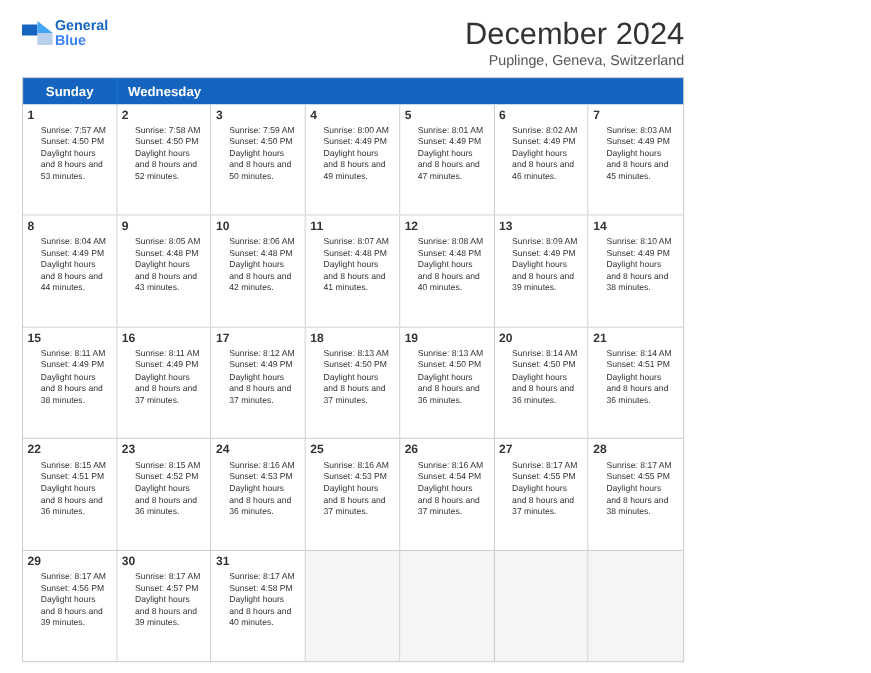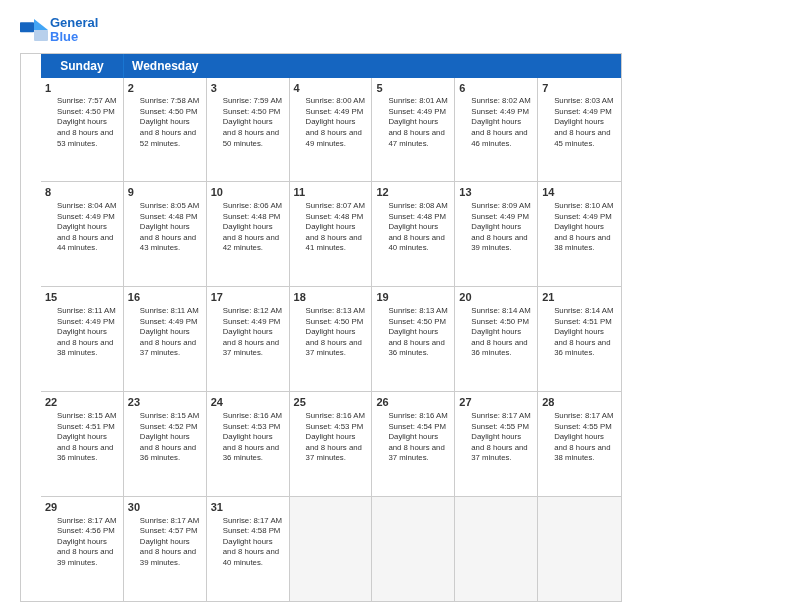--- a/index.html
+++ b/index.html
@@ -53,21 +53,20 @@
     }
     .subtitle {
       font-size: 13px;
       color: #555;
     }
     .calendar {
       flex: 1;
       display: flex;
       flex-direction: column;
       border: 1px solid #ccc;
-      padding-left: 20px;
     }
     .cal-header {
       display: grid;
       grid-template-columns: repeat(7, 1fr);
       background: #1565c0;
     }
     .cal-header-cell {
       color: #fff;
       font-size: 12px;
       font-weight: bold;
@@ -120,20 +119,24 @@
       <svg class="logo-icon" width="36" height="28" viewBox="0 0 36 28">
         <rect x="0" y="4" width="18" height="13" rx="1" fill="#1565c0"></rect>
         <polygon points="18,0 36,14 18,14" fill="#42a5f5"></polygon>
         <rect x="18" y="14" width="18" height="14" rx="1" fill="#1565c0" opacity="0.3"></rect>
       </svg>
       <div class="logo-text">
         <div><span>General</span></div>
         <div><span style="color:#3b82f6;font-weight:bold;">Blue</span></div>
       </div>
     </div>
+    <div class="title-block">
+      <div class="main-title">December 2024</div>
+      <div class="subtitle">Puplinge, Geneva, Switzerland</div>
+    </div>
   </div>
 
   <div class="calendar">
     <div class="cal-header">
     <div class="cal-header-cell">Sunday</div>
         <div class="cal-header-cell">Wednesday</div>
       </div>
     <div class="cal-body">
     <div class="cal-row">
           <div class="cal-cell">

